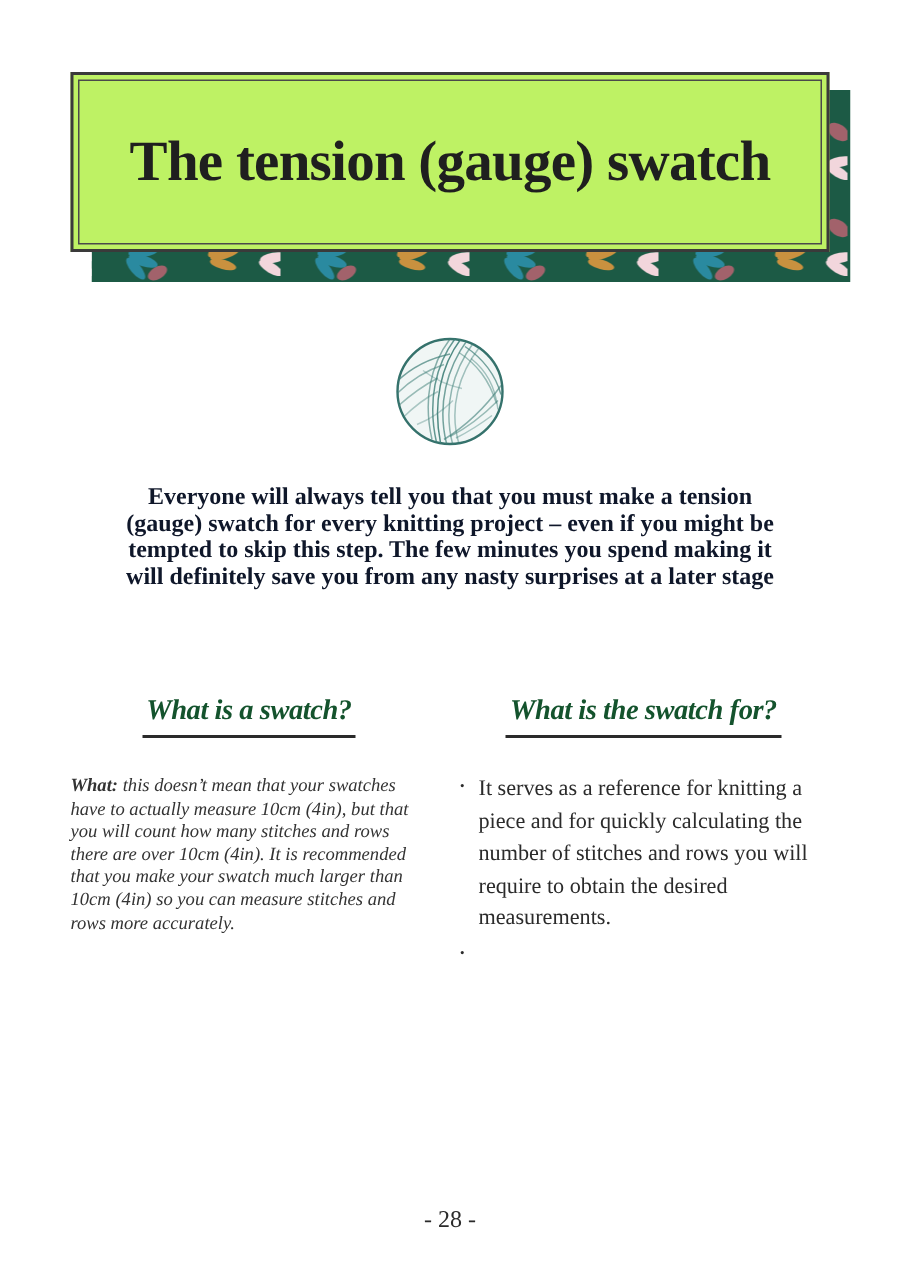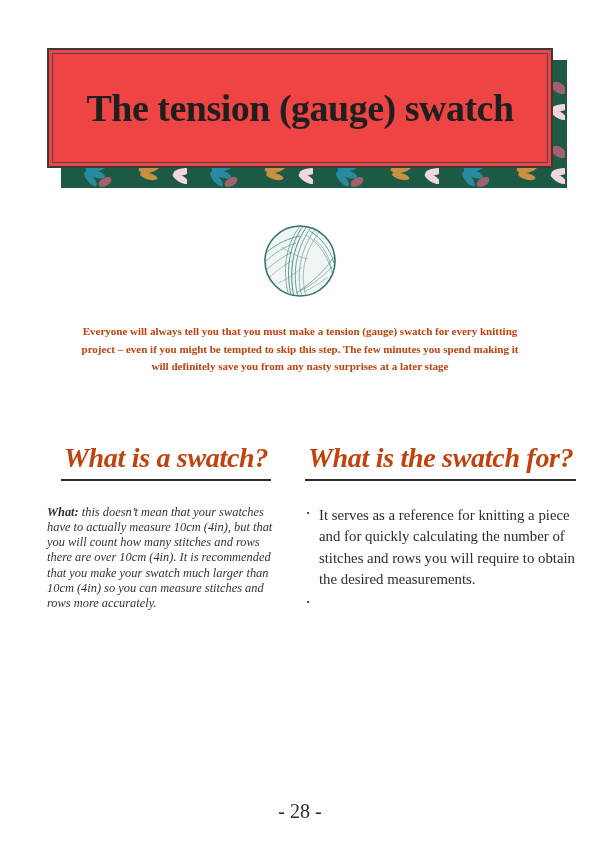--- a/index.html
+++ b/index.html
@@ -9,47 +9,47 @@
     background:#ffffff;
     font-family:"Liberation Serif", serif;
     color:#262626;
     overflow:hidden;
   }
   
   .header-wrap{position:relative;height:188px;}
   .pattern-bg{position:absolute;left:61px;top:60px;width:506px;height:128px;}
   .title-box{
     position:absolute;left:47px;top:48px;width:506px;height:120px;
-    background:#ef4444;border:2px solid #3a3a3a;box-sizing:border-box;
+    background:#bef264;border:2px solid #3a3a3a;box-sizing:border-box;
   }
   .title-box-inner{
     position:absolute;top:3px;left:3px;right:3px;bottom:3px;
     border:1px solid #4a4a4a;
     display:flex;align-items:center;justify-content:center;
   }
   .page-title{
     font-size:38px;font-weight:bold;color:#1f1f1f;
     letter-spacing:-0.5px;white-space:nowrap;
   }
   
   .yarn{width:76px;height:76px;margin:35px auto 0;display:block;}
   
   .intro{
     width:452px;margin:24px auto 0;
     text-align:center;font-weight:bold;
-    font-size:11px;line-height:17.6px;color:#c2410c;
+    font-size:16px;line-height:17.6px;color:#0f172a;
   }
   
   .columns{display:flex;margin:66px 47px 0;gap:20px;}
   .col-left{width:238px;flex:none;}
   .col-right{flex:1;}
   .col-heading{text-align:center;margin:0 0 24px;}
   .col-heading .hd{
     display:inline-block;
-    font-size:28px;font-weight:bold;font-style:italic;color:#c2410c;
+    font-size:19px;font-weight:bold;font-style:italic;color:#14532d;
     border-bottom:2px solid #2a2a2a;
     padding:0 3px 5px;
     letter-spacing:-0.3px;
     white-space:nowrap;
   }
   .body-text{font-size:14.8px;line-height:20.6px;color:#2b2b2b;margin:0;}
   .note{
     margin:22px 0 0;font-style:italic;
     font-size:12.4px;line-height:15.2px;color:#333333;
   }
@@ -59,21 +59,21 @@
     font-size:14.8px;line-height:21.4px;color:#2b2b2b;
     margin:0 0 4px;
   }
   .bullet .dot{
     position:absolute;left:1px;top:-3px;
     font-size:13px;font-weight:bold;color:#2b2b2b;
   }
   
   .page-number{
     position:absolute;left:0;right:0;bottom:28px;
-    text-align:center;font-size:20px;color:#2b2b2b;
+    text-align:center;font-size:16px;color:#2b2b2b;
   }
 </style>
 </head>
 <body>
 
 <div class="page">
 
   <div class="header-wrap">
     <div class="pattern-bg">
       <svg width="506" height="128" viewBox="0 0 506 128" xmlns="http://www.w3.org/2000/svg">

